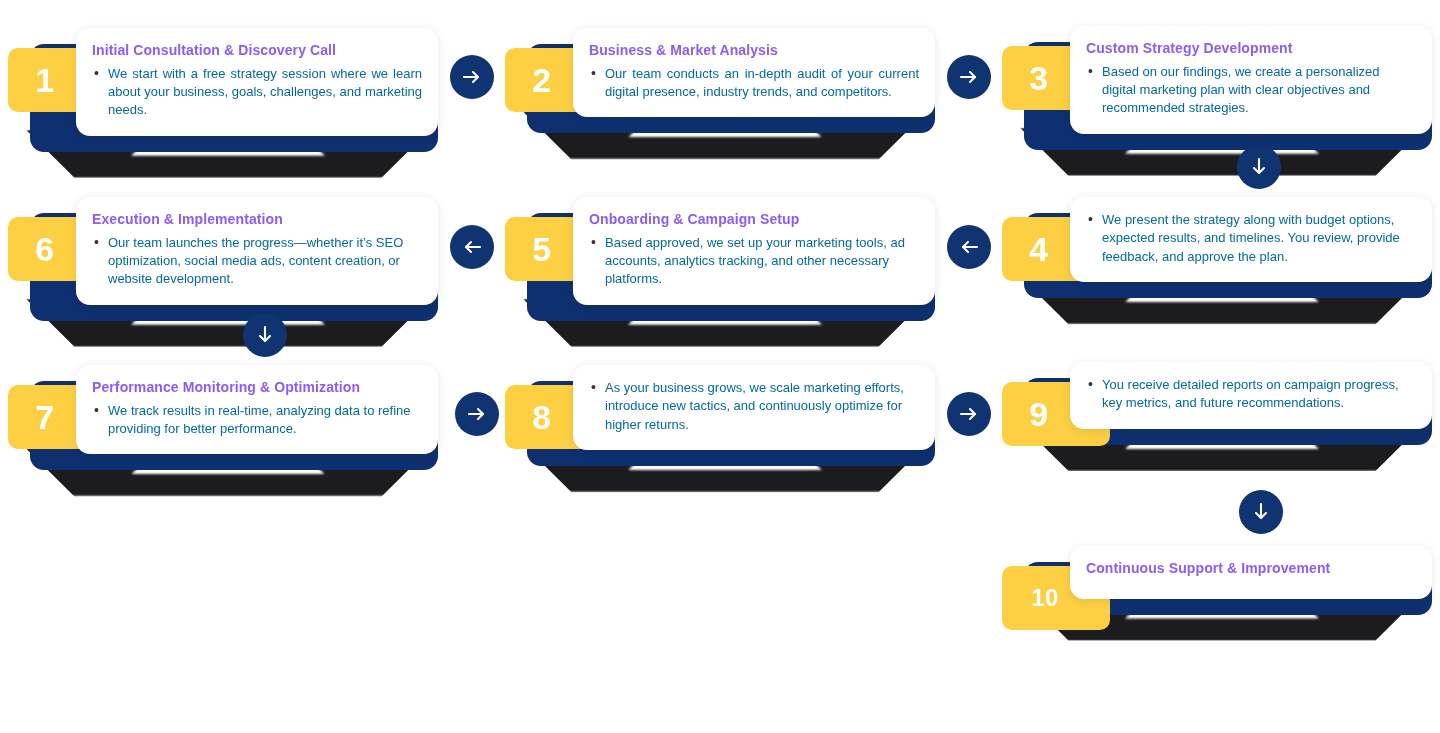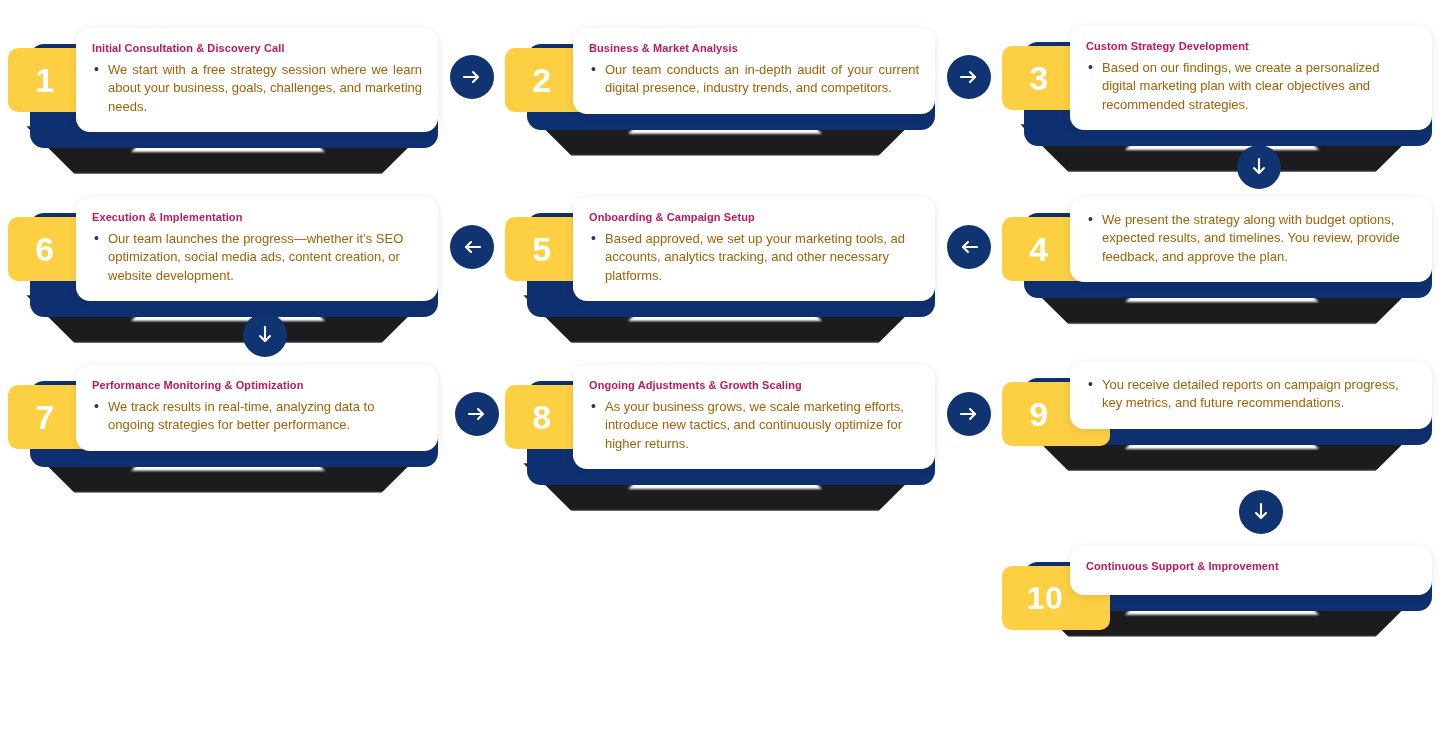--- a/index.html
+++ b/index.html
@@ -82,51 +82,51 @@
     justify-content: center;
   }
   .num-tab .num {
     color: #ffffff;
     font-size: 34px;
     font-weight: 700;
     letter-spacing: .5px;
     line-height: 1;
     padding-right: 34px;
   }
-  .num-tab.wide .num { padding-right: 22px; font-size: 32px; }
+  .num-tab.wide .num { padding-right: 22px; font-size: 24px; }
 
   
   .card {
     position: relative;
     margin-left: 68px;
     width: 362px;
     background: #ffffff;
     border-radius: 14px;
     padding: 14px 16px 16px 16px;
     z-index: 3;
     box-shadow: 0 2px 10px rgba(0,0,0,.10);
   }
 
   .card-title {
-    font-size: 11px;
+    font-size: 14px;
     font-weight: 700;
-    color: #be185d;
+    color: #8b5cf6;
     line-height: 1.25;
     margin-bottom: 5px;
     letter-spacing: .1px;
   }
 
   .card-list { list-style: none; }
 
   .card-list li {
     position: relative;
     padding-left: 16px;
     font-size: 13px;
     line-height: 1.42;
-    color: #a16207;
+    color: #0369a1;
   }
   .card-list li::before {
     content: "\2022";
     position: absolute;
     left: 2px;
     top: -1px;
     font-size: 14px;
     color: #33333b;
   }
   .card-list li.justify { text-align: justify; }
@@ -248,35 +248,34 @@
   <div class="step" style="left:8px; top:365px;">
     <div class="step-stack">
       <div class="wing-shadow"></div>
       <div class="back-plate"></div>
       <div class="num-tab">
         <span class="num">7</span>
       </div>
       <div class="card">
         <div class="card-title">Performance Monitoring &amp; Optimization</div>
         <ul class="card-list">
-          <li>We track results in real-time, analyzing data to ongoing strategies for better performance.</li>
+          <li>We track results in real-time, analyzing data to refine providing for better performance.</li>
         </ul>
       </div>
     </div>
   </div>
 
   <div class="step" style="left:505px; top:365px;">
     <div class="step-stack">
       <div class="wing-shadow"></div>
       <div class="back-plate"></div>
       <div class="num-tab">
         <span class="num">8</span>
       </div>
       <div class="card">
-        <div class="card-title">Ongoing Adjustments &amp; Growth Scaling</div>
         <ul class="card-list">
           <li>As your business grows, we scale marketing efforts, introduce new tactics, and continuously optimize for higher returns.</li>
         </ul>
       </div>
     </div>
   </div>
 
   <div class="step" style="left:1002px; top:362px;">
     <div class="step-stack">
       <div class="wing-shadow"></div>

